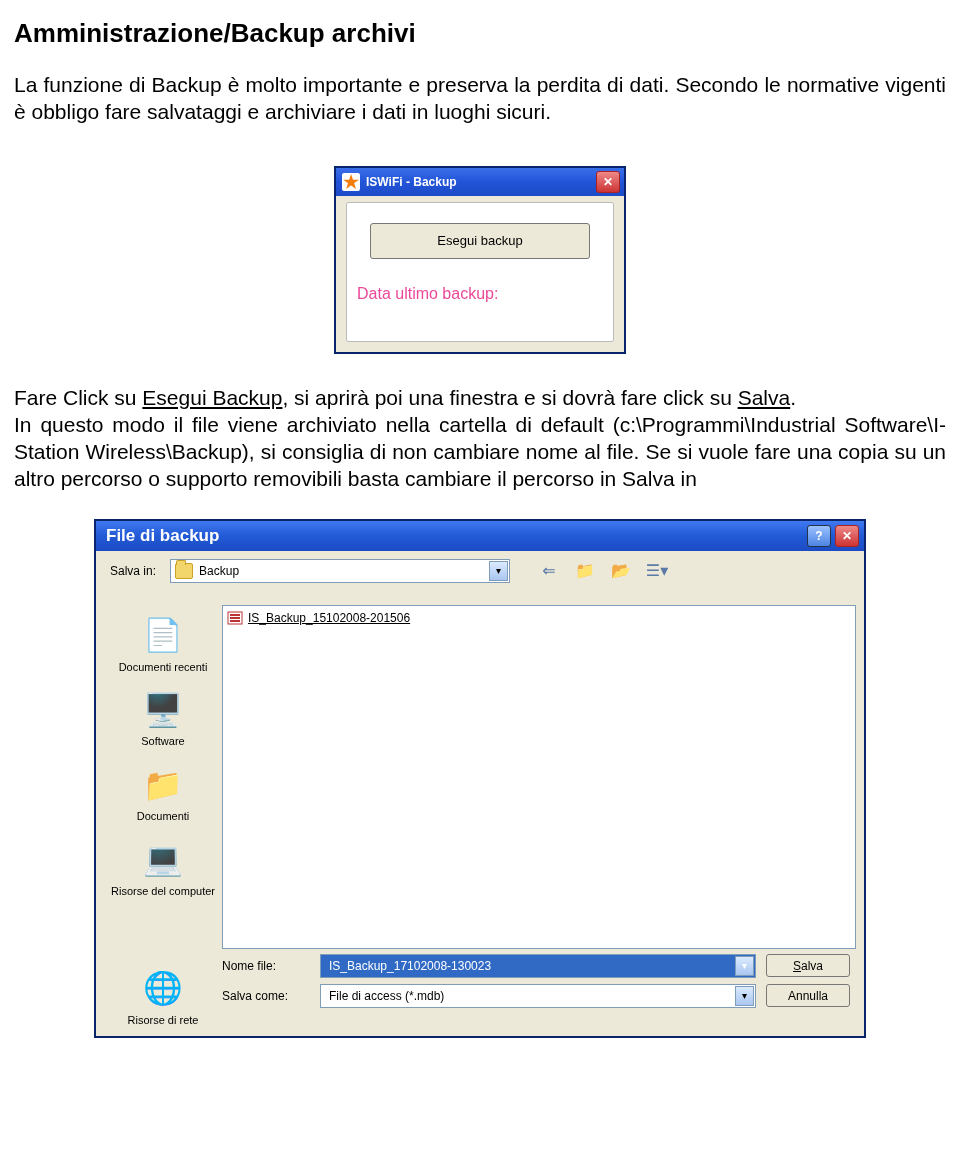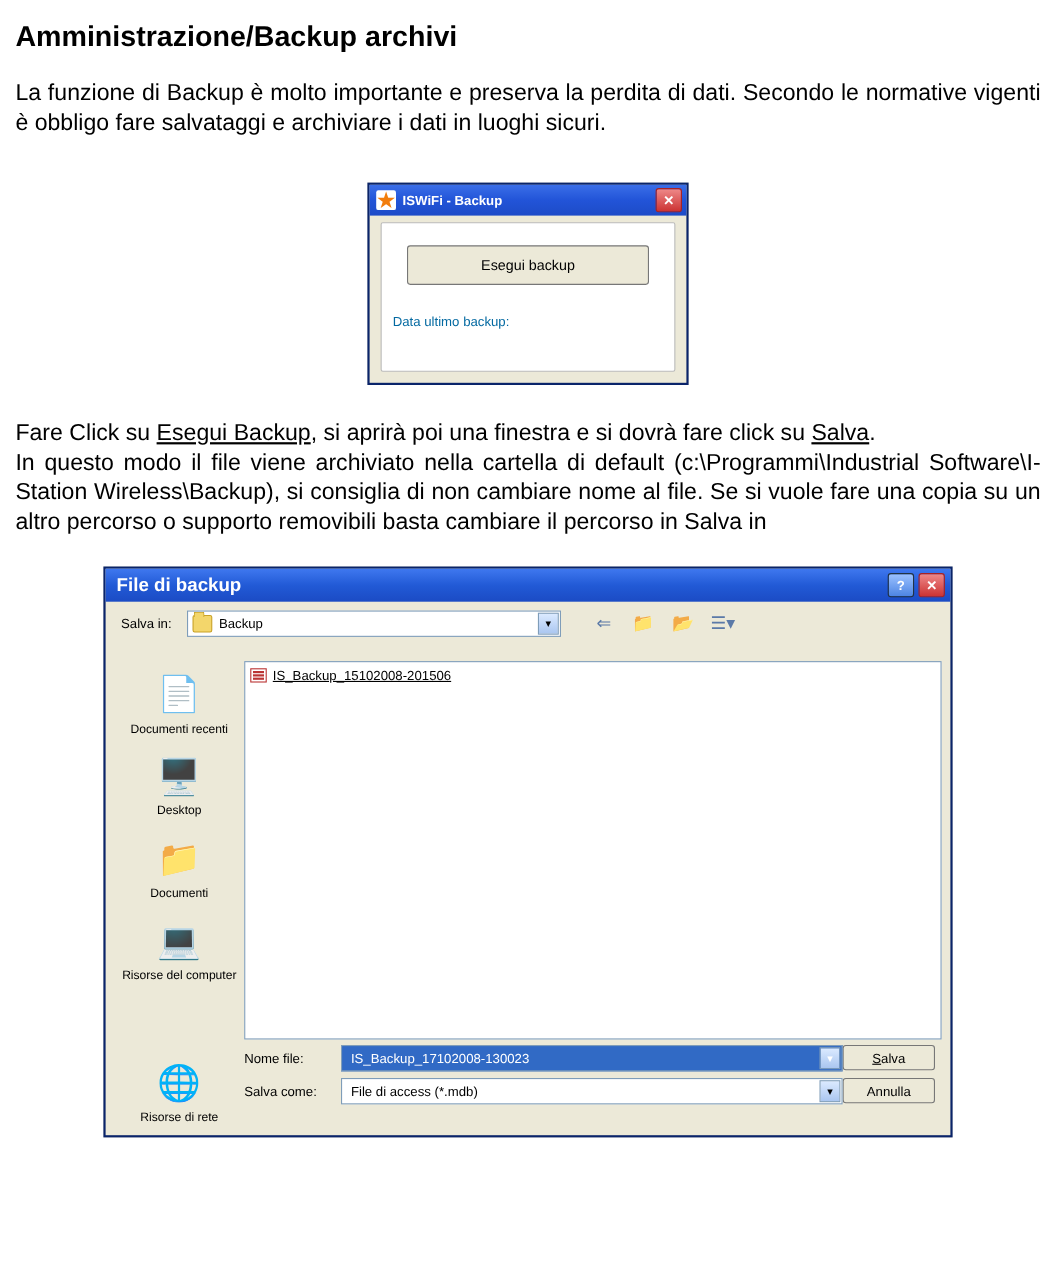--- a/index.html
+++ b/index.html
@@ -62,21 +62,21 @@
     background:#fff;border:1px solid #bbb;
     padding: 20px 10px 38px 10px;border-radius:2px;
     display:flex;flex-direction:column;align-items:center;
   }
   .btn1 {
     width:220px;height:36px;
     background:#ece9d8;border:1px solid #777;border-radius:3px;
     font-size:13px;font-family:Tahoma,sans-serif;
   }
   .lastbackup {
-    align-self:flex-start;margin-top:26px;font-size:12px;color:#0369a1;
+    align-self:flex-start;margin-top:26px;font-size:16px;color:#ec4899;
   }
   
   .dlg2-wrap { display:flex; justify-content:center; margin-top:26px;}
   .dlg2 {
     width:768px;
     border:2px solid #0a246a;
     background:#ece9d8;
     font-family:Tahoma,sans-serif;font-size:12px;
     padding-bottom:4px;
   }
@@ -141,21 +141,21 @@
     flex:1;background:#fff;border:1px solid #7f9db9;height:334px;
     padding:4px;position:relative;text-decoration:underline;
   }
   .fileitem { display:flex;align-items:center;gap:5px;font-size:12px;}
   .dbicon { width:16px;height:16px;display:inline-flex;align-items:center;justify-content:center;}
   .bottom {
     display:flex;margin:5px 8px 0 8px;
   }
   .bottom-left{ width:118px; text-align:center;font-size:11px;padding-top:8px;}
   .fields { flex:1;display:flex;flex-direction:column;gap:6px;padding-right:6px;}
-  .row { display:flex;align-items:center;}
+  .row { display:flex;align-items:center;gap:10px;}
   .row label { width:88px;}
   .row .inp {
     flex:1;height:22px;border:1px solid #7f9db9;background:#fff;
     display:flex;align-items:center;padding:0 8px;position:relative;font-size:12px;
   }
   .row .inp.sel { background:#316ac5;color:#fff;}
   .row .inp .ddarrow { right:1px;top:1px;height:18px;}
   .actionbtn {
     width:84px;height:23px;background:#ece9d8;border:1px solid #777;border-radius:3px;
     font-size:12px;
@@ -218,21 +218,21 @@
     </div>
 
     <div class="main">
       <div class="places">
         <div class="place">
           <div class="pic recent">📄</div>
           <span>Documenti recenti</span>
         </div>
         <div class="place">
           <div class="pic desktop">🖥️</div>
-          <span>Desktop</span>
+          <span>Software</span>
         </div>
         <div class="place">
           <div class="pic docs">📁</div>
           <span>Documenti</span>
         </div>
         <div class="place">
           <div class="pic comp">💻</div>
           <span>Risorse del computer</span>
         </div>
       </div>

